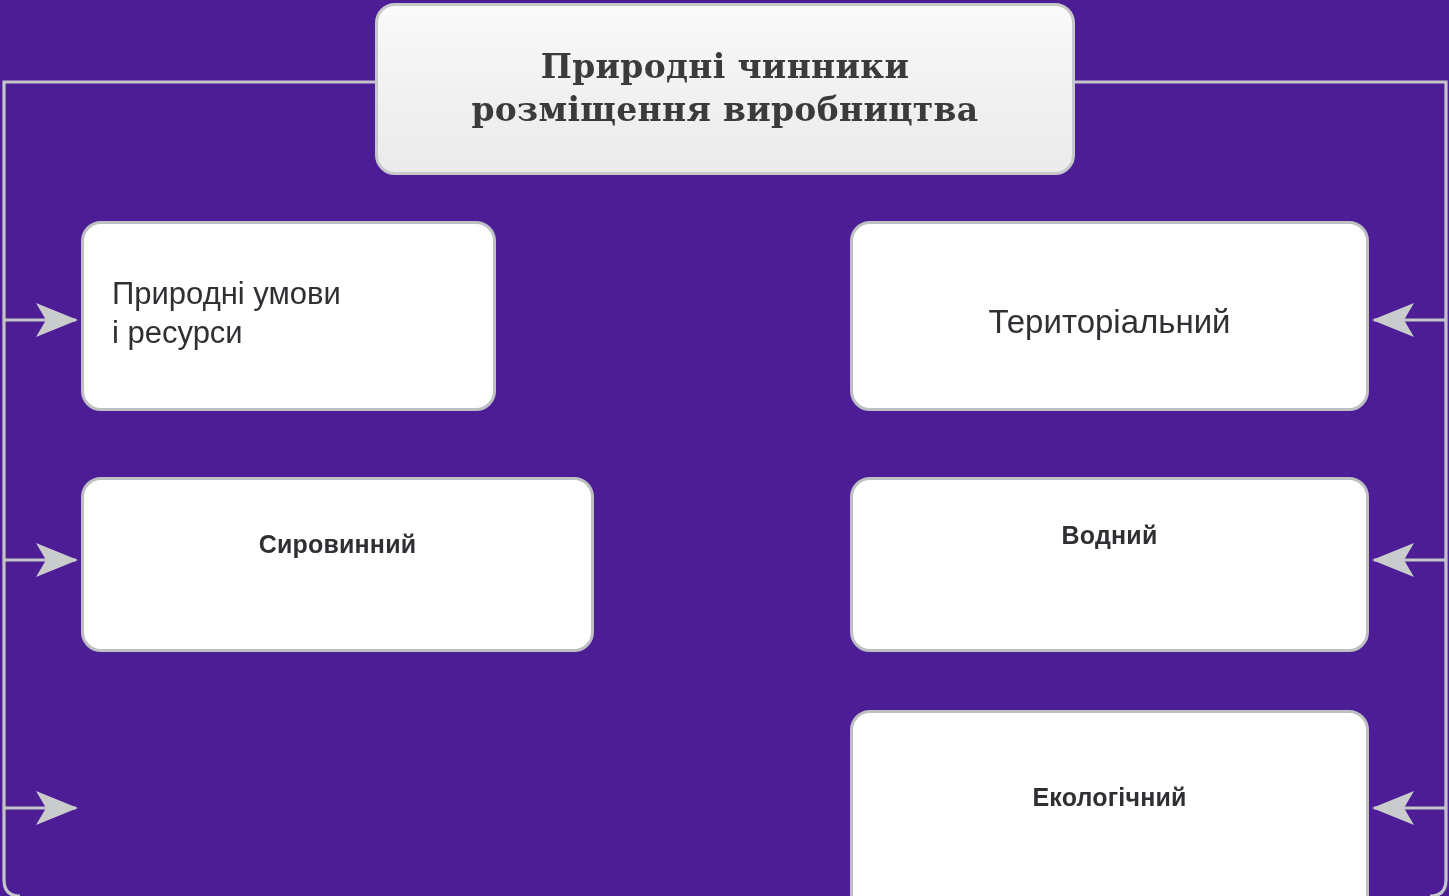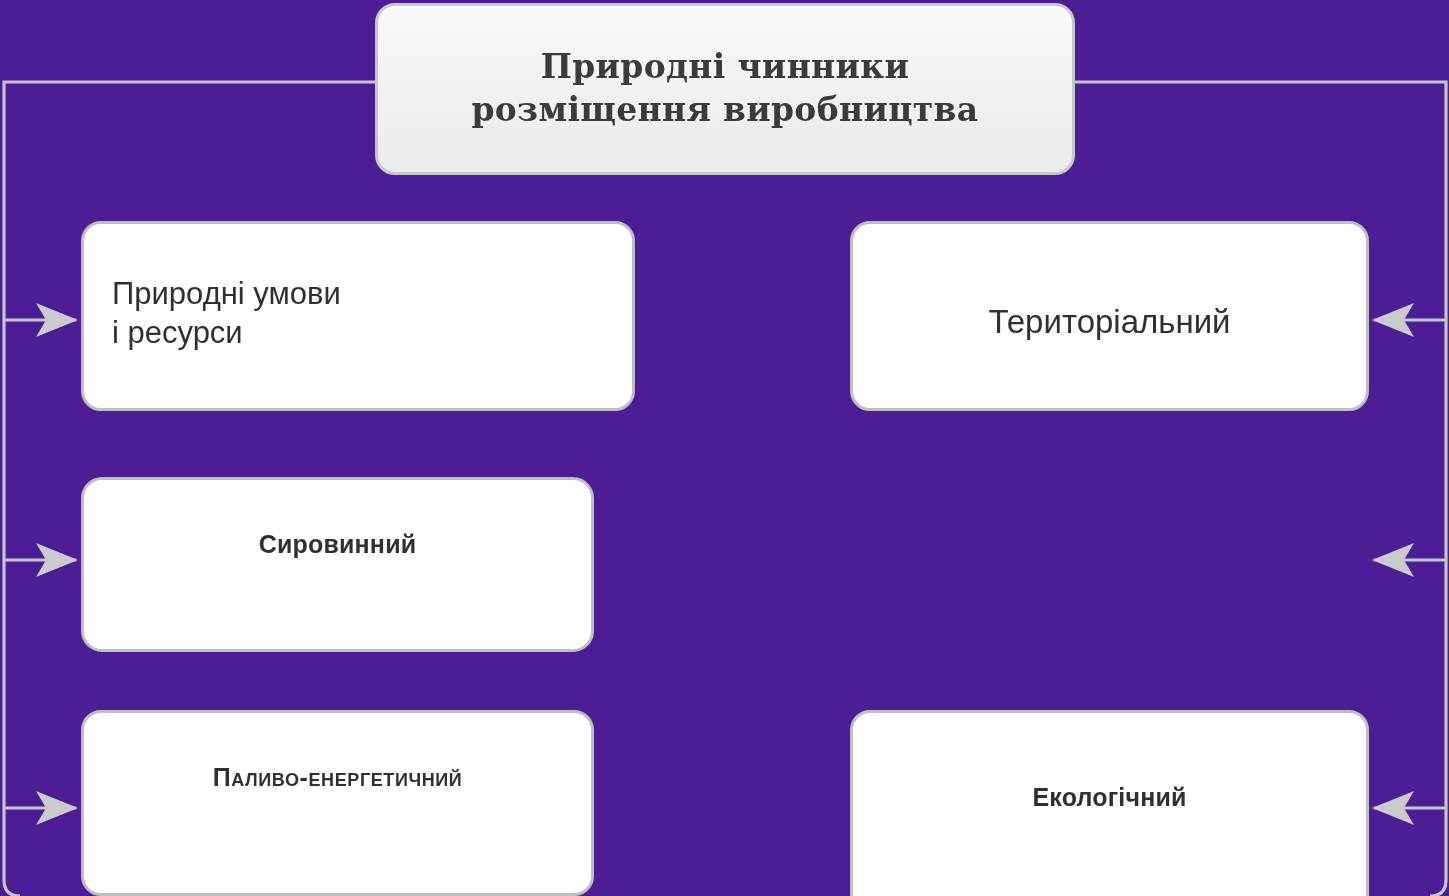--- a/index.html
+++ b/index.html
@@ -126,35 +126,35 @@
       <polygon points="1372,560 1414,543 1404,560 1414,577"></polygon>
       <polygon points="1372,808 1414,791 1404,808 1414,825"></polygon>
     </g>
   </svg>
 
   <div class="title-box">
     <div class="title-text">Природні чинники
 розміщення виробництва</div>
   </div>
 
-  <div class="factor-box" style="left:81px; top:221px; width:554px; height:190px;padding-left:24px;">
+  <div class="factor-box" style="left:81px; top:221px; width:415px; height:190px;padding-left:24px;">
     <div class="factor-label lbl-left" style="top:50px;">Природні умови
 і ресурси</div>
   </div>
 
-  <div class="factor-box" style="left:81px; top:477px; width:513px; height:175px;border-radius:21px;">
+  <div class="factor-box" style="left:81px; top:477px; width:513px; height:175px;">
     <div class="factor-label lbl-centered" style="top:50px;">Сировинний</div>
   </div>
 
-  <div class="factor-box" style="left:81px; top:710px; width:513px; height:186px;">
-    <div class="factor-label lbl-smallcaps" style="top:50px;">Паливо-енергетичний</div>
-  </div>
 
   <div class="factor-box" style="left:850px; top:221px; width:519px; height:190px;">
     <div class="factor-label lbl-plain-center" style="top:79px;">Територіальний</div>
   </div>
 
+  <div class="factor-box" style="left:850px; top:477px; width:519px; height:175px;">
+    <div class="factor-label lbl-centered" style="top:41px;">Водний</div>
+  </div>
 
   <div class="factor-box" style="left:850px; top:710px; width:519px; height:224px;">
     <div class="factor-label lbl-centered" style="top:70px;">Екологічний</div>
   </div>
 
 </div>
 
 </body></html>

